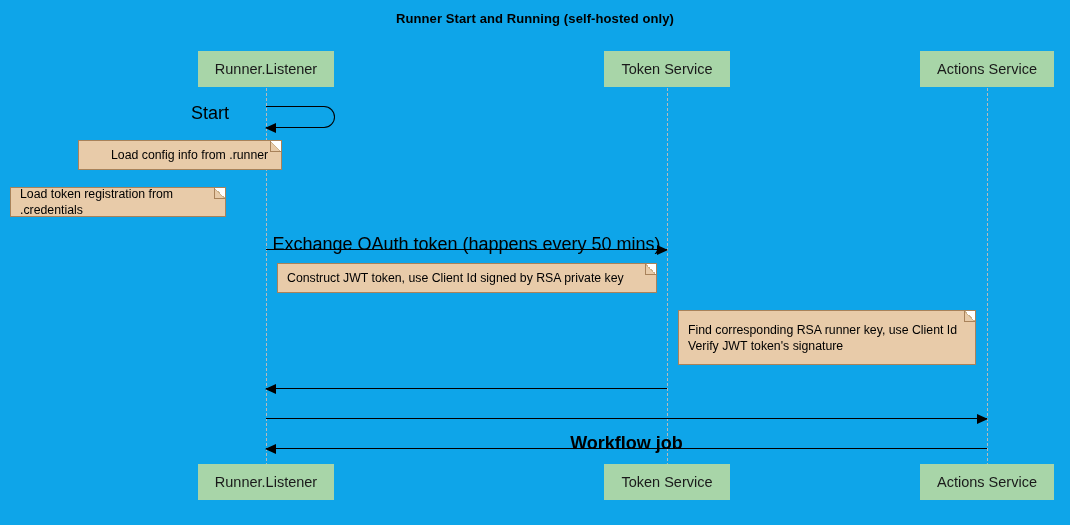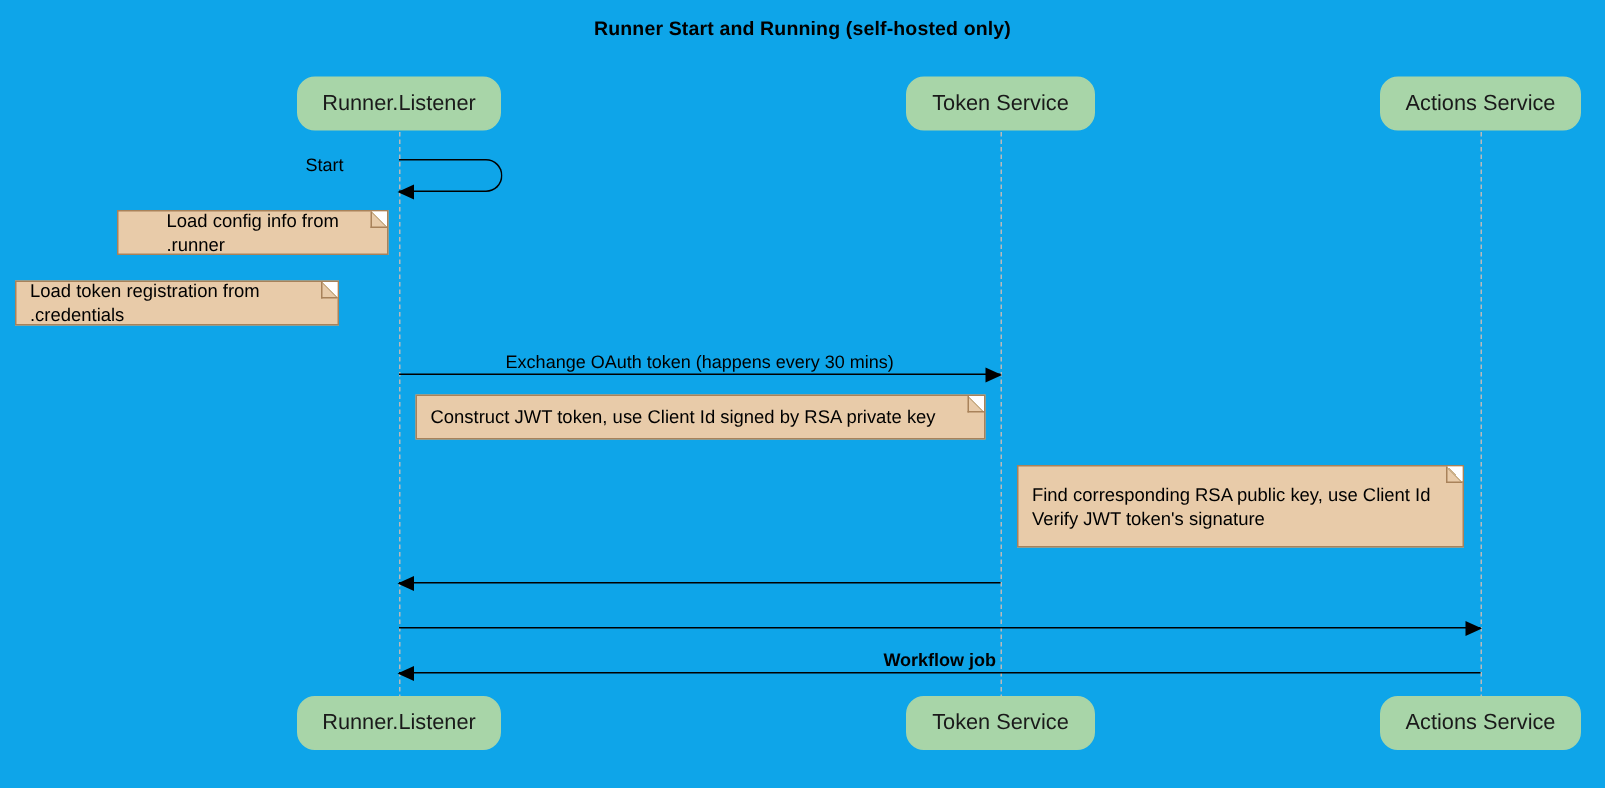--- a/index.html
+++ b/index.html
@@ -35,21 +35,21 @@
     height: 378px;
     border-left: 1px dashed #b9b9b9;
   }
 
   
   .participant {
     position: absolute;
     height: 36px;
     background: #a8d5a8;
     border: 1px solid #a8d5a8;
-    border-radius: 12px;
+    border-radius: 0;
     display: flex;
     align-items: center;
     justify-content: center;
     font-size: 14.5px;
     color: #1a1a1a;
     box-sizing: border-box;
     white-space: nowrap;
   }
 
   
@@ -97,21 +97,21 @@
     border-left: 11px solid #000000;
   }
   .arrowhead.left {
     left: -1px;
     border-top: 5px solid transparent;
     border-bottom: 5px solid transparent;
     border-right: 11px solid #000000;
   }
   .msg-label {
     position: absolute;
-    font-size: 12px;
+    font-size: 18px;
     color: #000000;
     white-space: nowrap;
     text-align: center;
   }
 
   
   .selfloop {
     position: absolute;
     box-sizing: border-box;
     border: 1.4px solid #000000;
@@ -154,43 +154,43 @@
   </div>
   <div class="participant" style="left:920px; top:464px; width:134px;">
     <span>Actions Service</span>
   </div>
 
   <div class="msg-label" style="left:229px; top:103px; transform:translateX(-100%);">Start</div>
   <div class="selfloop" style="left:266px; top:106px; width:69px; height:22px;">
     <span class="arrowhead left"></span>
   </div>
 
-  <div class="note" style="left:78px; top:140px; width:181px; height:30px;padding-left:32px;">
+  <div class="note" style="left:78px; top:140px; width:204px; height:30px;padding-left:32px;">
     <span class="fold"></span>
     <span>Load config info from .runner</span>
   </div>
 
   <div class="note" style="left:10px; top:187px; width:216px; height:30px;">
     <span class="fold"></span>
     <span>Load token registration from .credentials</span>
   </div>
 
-  <div class="msg-label" style="left:266px; top:234px; width:401px;">Exchange OAuth token (happens every 30 mins)</div>
+  <div class="msg-label" style="left:266px; top:234px; width:401px;">Exchange OAuth token (happens every 50 mins)</div>
   <div class="msg" style="left:266px; top:249px; width:401px;">
     <span class="arrowhead right"></span>
   </div>
 
   <div class="note" style="left:277px; top:263px; width:380px; height:30px;text-align:center;">
     <span class="fold"></span>
     <span>Construct JWT token, use Client Id signed by RSA private key</span>
   </div>
 
   <div class="note" style="left:678px; top:310px; width:298px; height:55px;">
     <span class="fold"></span>
-    <span>Find corresponding RSA public key, use Client Id
+    <span>Find corresponding RSA runner key, use Client Id
 Verify JWT token's signature</span>
   </div>
 
   <div class="msg" style="left:266px; top:388px; width:401px;">
     <span class="arrowhead left"></span>
   </div>
 
   <div class="msg" style="left:266px; top:418px; width:721px;">
     <span class="arrowhead right"></span>
   </div>

